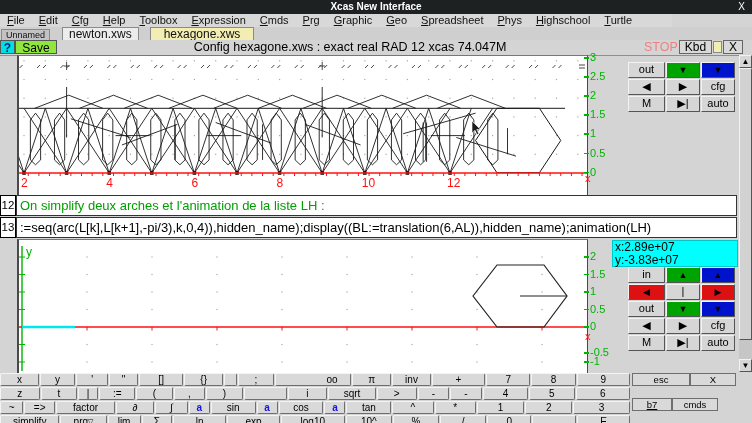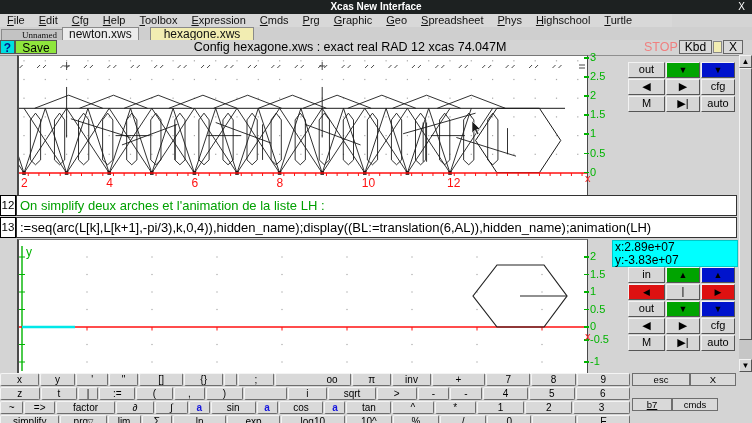--- a/index.html
+++ b/index.html
@@ -9,21 +9,21 @@
   .titlebar{position:absolute;left:0;top:0;width:752px;height:14px;background:#1d2121;color:#fff;}
   .titlebar .tt{position:absolute;left:0;right:0;top:1px;text-align:center;font-size:10px;font-weight:bold;}
   .titlebar .tx{position:absolute;right:7px;top:1px;font-size:10px;}
   
   .menubar{position:absolute;left:0;top:14px;width:672px;height:13px;background:#d8d8d8;border-bottom:1px solid #9a9a9a;font-size:11px;}
   .menu-item{display:inline-block;padding:0 7px;line-height:13px;color:#101010;}
   .menu-item::first-letter{text-decoration:underline;}
   
   .tabsrow{position:absolute;left:0;top:27px;width:752px;height:13px;background:#cfcfcf;}
   .tab{position:absolute;border:1px solid #8a8a8a;border-bottom:none;color:#101010;text-align:center;}
-  .tab.small{left:1px;top:2px;height:11px;font-size:9px;line-height:11px;padding:0 20px;background:#c3c3c3;font-family:Liberation Serif, serif;}
+  .tab.small{left:1px;top:2px;height:11px;font-size:9px;line-height:11px;padding:0 4px;background:#c3c3c3;}
   .tab.normal{left:62px;top:0;height:13px;font-size:12px;line-height:13px;padding:0 6px;background:#ececec;}
   .tab.active{left:150px;top:0;height:13px;font-size:12px;line-height:13px;padding:0 6px 0 6px;width:90px;background:#f2edb2;}
   
   .statusrow{position:absolute;left:0;top:40px;width:752px;height:15px;background:#d4d4d4;border-bottom:1px solid #8f8f8f;}
   .qbtn{position:absolute;left:0;top:0;width:15px;height:14px;background:#00e0e0;color:#001a8c;font-weight:bold;font-size:12px;text-align:center;line-height:14px;border:1px solid #555;box-sizing:border-box;}
   .savebtn{position:absolute;left:15px;top:0;width:42px;height:14px;background:#8fe63c;color:#000;font-size:12px;text-align:center;line-height:14px;border:1px solid #555;box-sizing:border-box;}
   .cfgtext{position:absolute;left:60px;top:0;width:580px;height:14px;font-size:12.5px;line-height:14px;text-align:center;color:#000;}
   .stoptxt{position:absolute;left:644px;top:0;font-size:12.5px;line-height:14px;color:#f08080;}
   .kbdbtn{position:absolute;left:679px;top:0;width:33px;height:14px;background:#d9d9d9;border:1px solid #666;box-sizing:border-box;font-size:12px;text-align:center;line-height:12px;}
   .sliver{position:absolute;left:713px;top:1px;width:9px;height:12px;background:#f2edb2;border:1px solid #888;box-sizing:border-box;}
@@ -578,21 +578,21 @@
         <polygon points="454,56 478,25 525,25 548,56 525,87 478,87" fill="none" stroke="#222" stroke-width="1.2"></polygon>
         <line x1="501" y1="56" x2="548" y2="56" stroke="#222" stroke-width="1.2"></line>
       </svg>
     </div>
   <div id="g2labels">
       <div class="ylab" style="top: 250px;">2</div>
       <div class="ylab" style="top: 267.5px;">1.5</div>
       <div class="ylab" style="top: 285px;">1</div>
       <div class="ylab" style="top: 302.5px;">0.5</div>
       <div class="ylab" style="top: 320px;">0</div>
-      <div class="ylab" style="top: 333px;">-0.5</div>
+      <div class="ylab" style="top: 346px;">-0.5</div>
       <div class="ylab" style="top: 355px;">-1</div>
     </div>
   <div class="redx" style="top:330px;">x</div>
   <div class="coordbox">
     <div>x:2.89e+07</div>
     <div>y:-3.83e+07</div>
   </div>
   <div class="panel" id="g2panel" style="left:628px;top:267px;">
       <div class="pbtn">in</div>
       <div class="pbtn" style="background: rgb(0, 164, 0); color: rgb(0, 0, 0); font-size: 9px; line-height: 14px;">▲</div>

